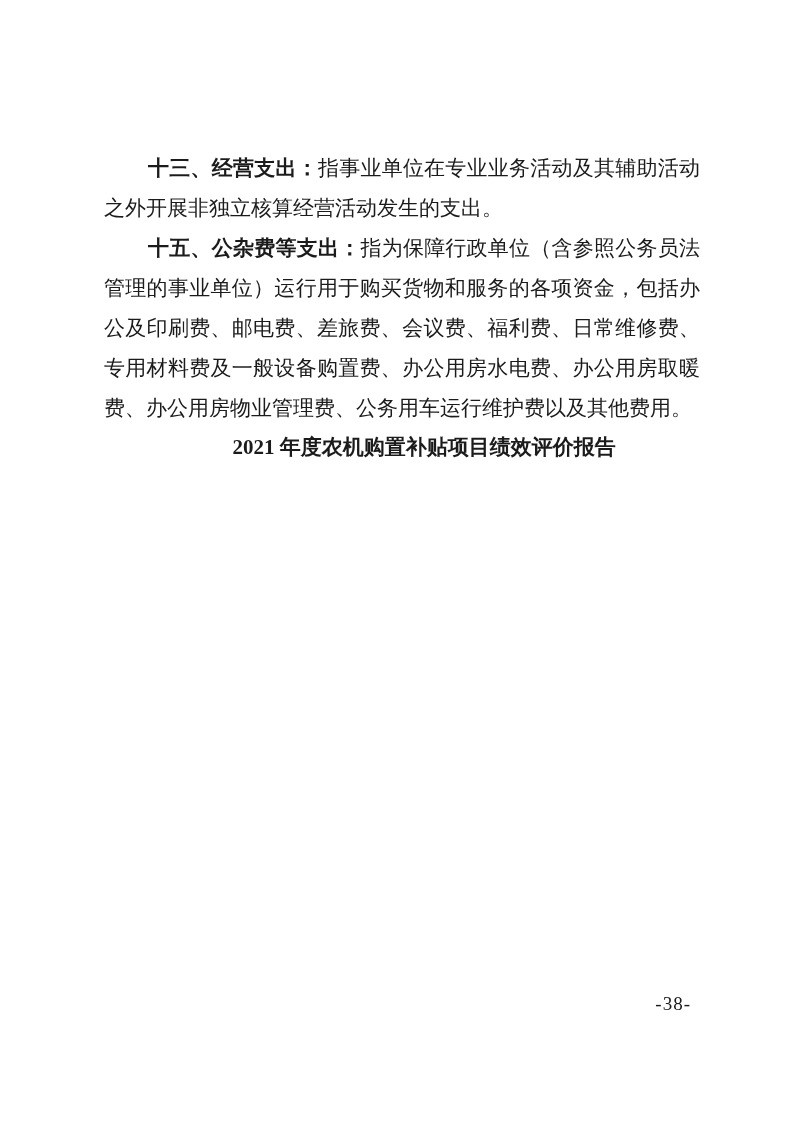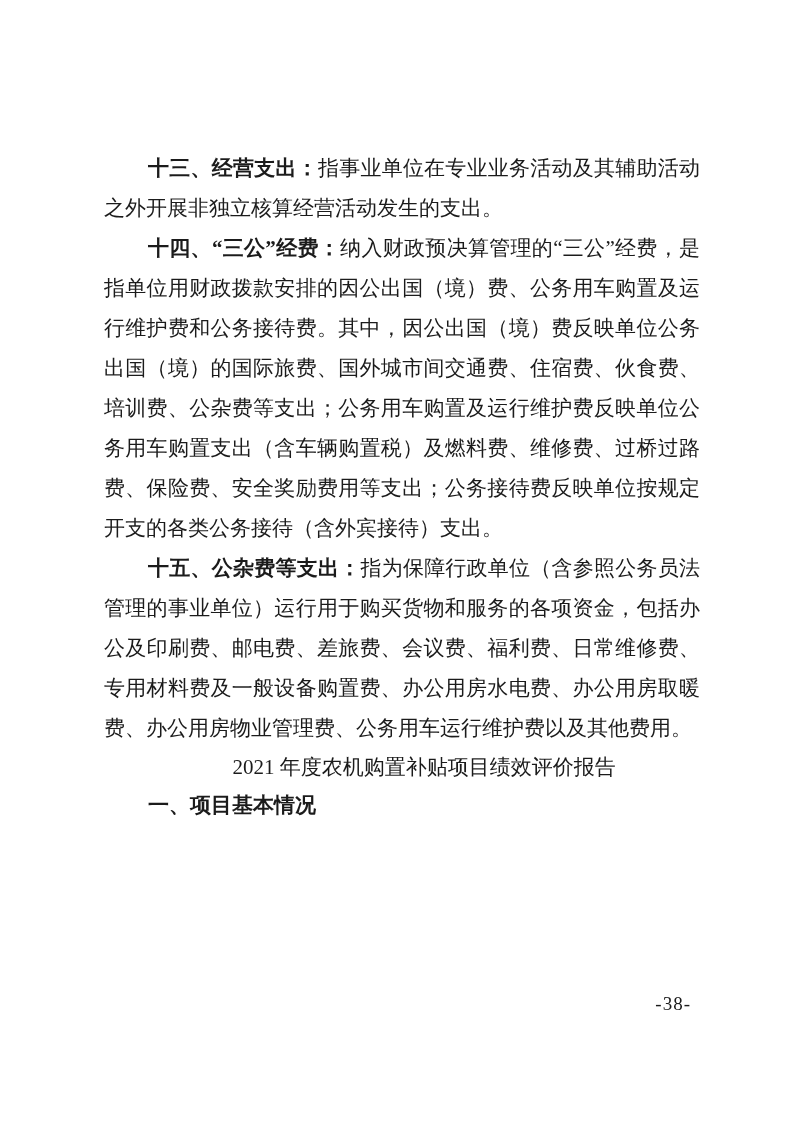--- a/index.html
+++ b/index.html
@@ -37,46 +37,44 @@
   }
   .heading {
     margin: 0;
     text-indent: 44px;
     font-weight: bold;
     text-align: left;
   }
   .doc-title {
     margin: 0;
     text-indent: 44px;
-    font-weight: normal;
+    font-weight: bold;
     text-align: center;
   }
   .page-number {
     position: absolute;
     top: 994px;
     right: 102px;
     font-size: 19px;
     line-height: 20px;
     letter-spacing: 1px;
   }
 </style>
 </head>
 <body>
 
 <div class="page">
   <div class="content">
 
     <p class="para"><span class="lead">十三、经营支出：</span><span>指事业单位在专业业务活动及其辅助活动之外开展非独立核算经营活动发生的支出。</span></p>
 
-    <p class="para"><span class="lead">十四、“三公”经费：</span><span>纳入财政预决算管理的“三公”经费，是指单位用财政拨款安排的因公出国（境）费、公务用车购置及运行维护费和公务接待费。其中，因公出国（境）费反映单位公务出国（境）的国际旅费、国外城市间交通费、住宿费、伙食费、培训费、公杂费等支出；公务用车购置及运行维护费反映单位公务用车购置支出（含车辆购置税）及燃料费、维修费、过桥过路费、保险费、安全奖励费用等支出；公务接待费反映单位按规定开支的各类公务接待（含外宾接待）支出。</span></p>
 
     <p class="para"><span class="lead">十五、公杂费等支出：</span><span>指为保障行政单位（含参照公务员法管理的事业单位）运行用于购买货物和服务的各项资金，包括办公及印刷费、邮电费、差旅费、会议费、福利费、日常维修费、专用材料费及一般设备购置费、办公用房水电费、办公用房取暖费、办公用房物业管理费、公务用车运行维护费以及其他费用。</span></p>
 
 
     <p class="doc-title tight">2021 年度农机购置补贴项目绩效评价报告</p>
 
-    <p class="heading tight">一、项目基本情况</p>
 
 
   </div>
 
   <div class="page-number">-38-</div>
 </div>
 
 </body></html>

